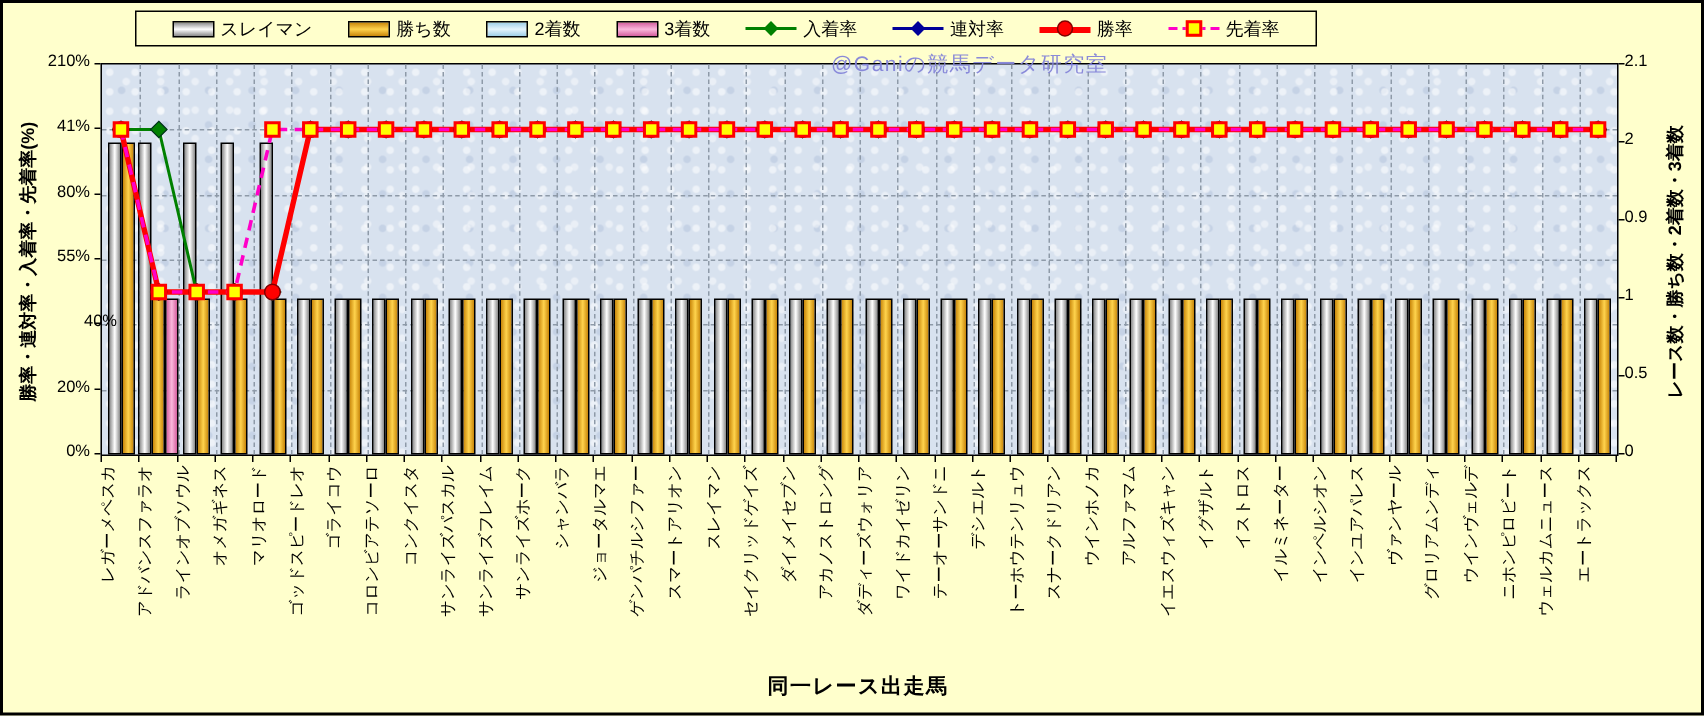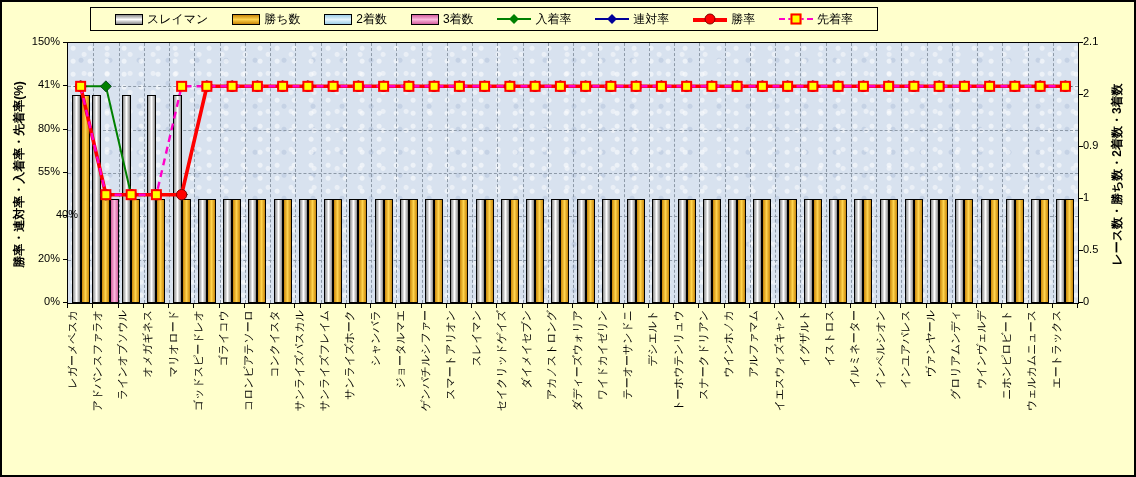--- a/index.html
+++ b/index.html
@@ -110,20 +110,21 @@
       </div>
       <div class="lg-item">
         <span class="lg-line">
           <span class="ln" style="border-top: 2px dashed rgb(255, 0, 200);"></span>
           <span class="mk mk-square"></span>
         </span>
         <span>先着率</span>
       </div>
     </div>
 
+  <div id="watermark">@Ganiの競馬データ研究室</div>
 
   <div class="axis-title-v" id="left-axis-title" style="left:-108px;top:164px;width:250px;">勝率・連対率・入着率・先着率(%)</div>
 
   <div class="axis-title-v" id="right-axis-title" style="left:1000px;top:164px;width:230px;">レース数・勝ち数・2着数・3着数</div>
 
   <div id="plot">
     <div id="gridlines">
         <div class="grid-h" style="top: 216.667px;"></div>
         <div class="grid-h" style="top: 173.333px;"></div>
         <div class="grid-h" style="top: 130px;"></div>
@@ -426,21 +427,21 @@
       <div class="ytick-l" style="left: 6px; top: 249.667px;">20%</div>
       <div class="tick-mark" style="left: 61px; top: 256.667px; width: 4px; height: 1px;"></div>
       <div class="ytick-l" style="left: 24px; top: 206.333px;">40%</div>
       <div class="tick-mark" style="left: 61px; top: 213.333px; width: 4px; height: 1px;"></div>
       <div class="ytick-l" style="left: 6px; top: 163px;">55%</div>
       <div class="tick-mark" style="left: 61px; top: 170px; width: 4px; height: 1px;"></div>
       <div class="ytick-l" style="left: 6px; top: 119.667px;">80%</div>
       <div class="tick-mark" style="left: 61px; top: 126.667px; width: 4px; height: 1px;"></div>
       <div class="ytick-l" style="left: 6px; top: 76.3333px;">41%</div>
       <div class="tick-mark" style="left: 61px; top: 83.3333px; width: 4px; height: 1px;"></div>
-      <div class="ytick-l" style="left: 6px; top: 33px;">150%</div>
+      <div class="ytick-l" style="left: 6px; top: 33px;">210%</div>
       <div class="tick-mark" style="left: 61px; top: 40px; width: 4px; height: 1px;"></div>
     </div>
   <div id="yticks-right">
       <div class="ytick-r" style="top: 293px;">0</div>
       <div class="tick-mark" style="left: 1077px; top: 300px; width: 4px; height: 1px;"></div>
       <div class="ytick-r" style="top: 241px;">0.5</div>
       <div class="tick-mark" style="left: 1077px; top: 248px; width: 4px; height: 1px;"></div>
       <div class="ytick-r" style="top: 189px;">1</div>
       <div class="tick-mark" style="left: 1077px; top: 196px; width: 4px; height: 1px;"></div>
       <div class="ytick-r" style="top: 137px;">0.9</div>
@@ -529,13 +530,14 @@
       <div class="xlabel" style="left: 802.625px; top: 375px;">インペルシオン</div>
       <div class="xlabel" style="left: 827.875px; top: 375px;">インユアパレス</div>
       <div class="xlabel" style="left: 853.125px; top: 375px;">ヴァンヤール</div>
       <div class="xlabel" style="left: 878.375px; top: 375px;">グロリアムンディ</div>
       <div class="xlabel" style="left: 903.625px; top: 375px;">ウインヴェルデ</div>
       <div class="xlabel" style="left: 928.875px; top: 375px;">ニホンピロビート</div>
       <div class="xlabel" style="left: 954.125px; top: 375px;">ウェルカムニュース</div>
       <div class="xlabel" style="left: 979.375px; top: 375px;">エートラックス</div>
     </div>
 
+  <div id="x-axis-title">同一レース出走馬</div>
 </div>
 
 </body></html>

